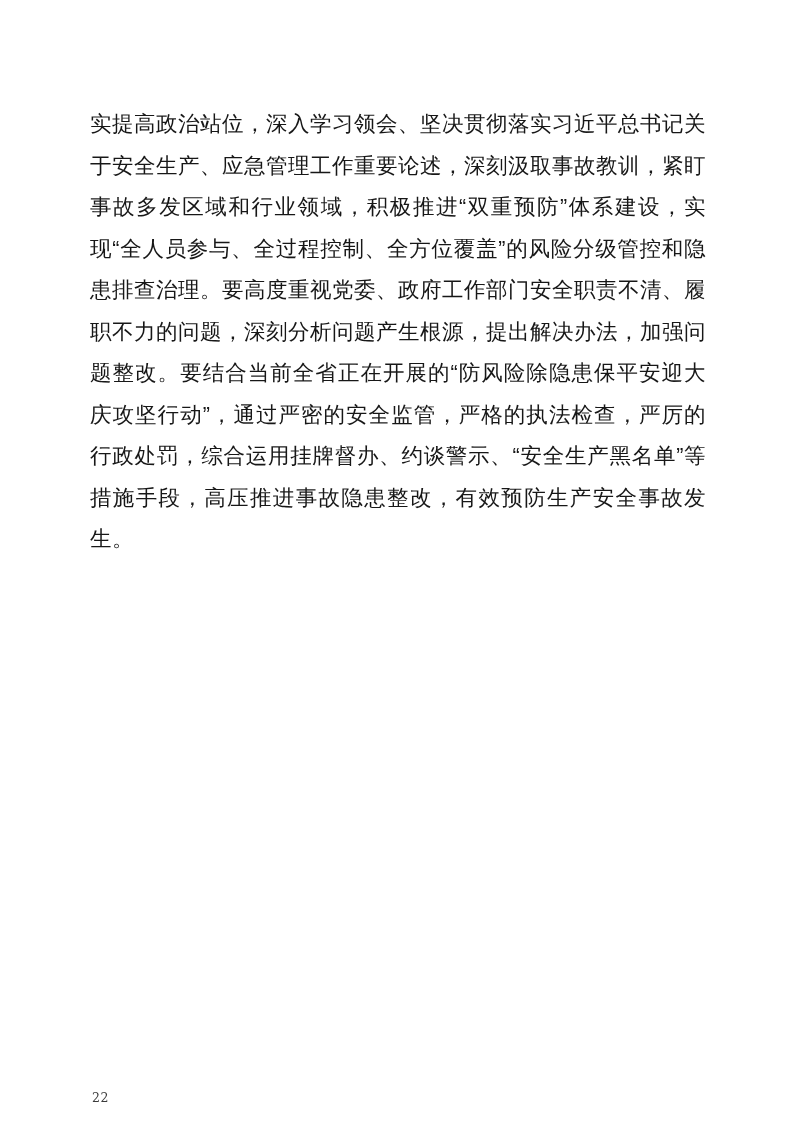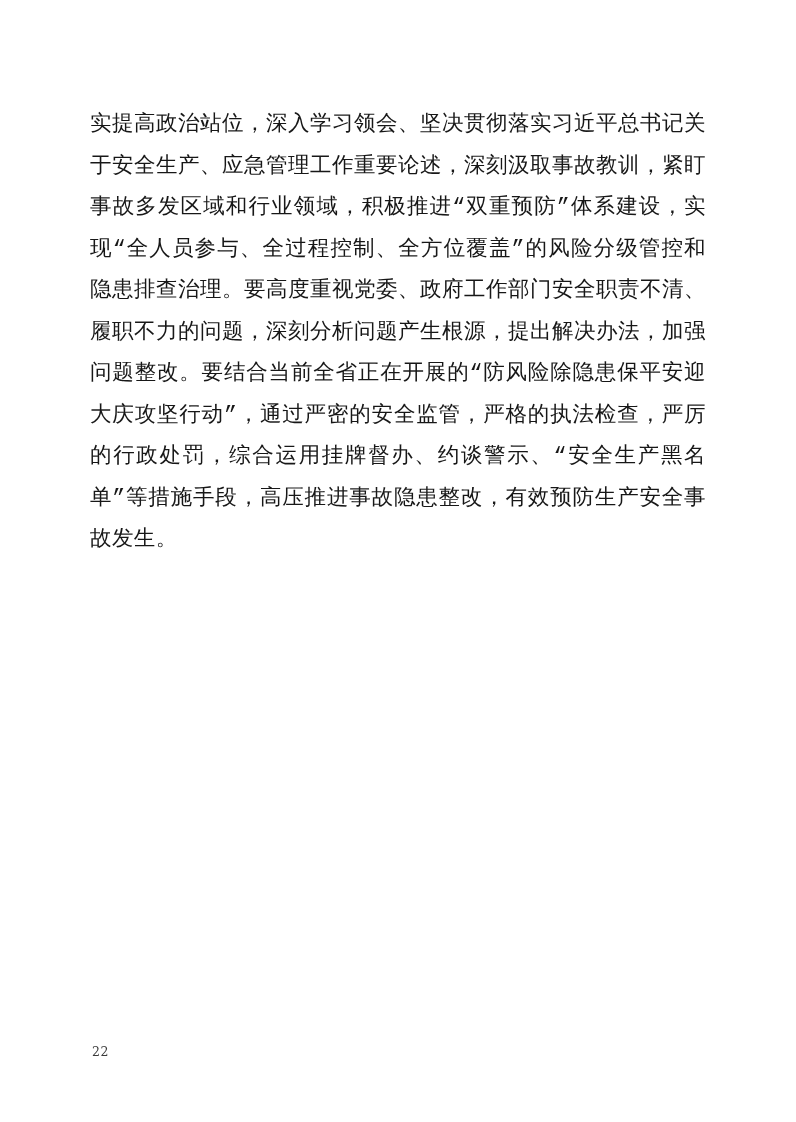--- a/index.html
+++ b/index.html
@@ -18,21 +18,21 @@
   .page {
     position: absolute;
     inset: 0;
     background: #ffffff;
   }
   .body-text {
     position: absolute;
     left: 90px;
     top: 104px;
     width: 616px;
-    font-family: Liberation Mono, monospace;
+    font-family: Liberation Sans, sans-serif;
     font-size: 21.5px;
     line-height: 41.5px;
     text-align: justify;
     text-justify: inter-ideograph;
     color: #171717;
     letter-spacing: 0.4px;
     text-indent: 0;
     white-space: pre-wrap;
     word-break: break-all;
   }
@@ -46,21 +46,21 @@
     font-family: "DejaVu Serif", "Liberation Serif", serif;
     font-size: 20.5px;
     line-height: 30px;
     color: #171717;
     letter-spacing: 1px;
     box-sizing: border-box;
   }
   .page-number {
     position: absolute;
     left: 92px;
-    top: 1044px;
+    top: 1090px;
     font-family: "DejaVu Serif", "Liberation Serif", serif;
     font-size: 12.5px;
     color: #3a3a3a;
     letter-spacing: 0.5px;
   }
 </style>
 </head>
 <body>
 
 <div class="page">

